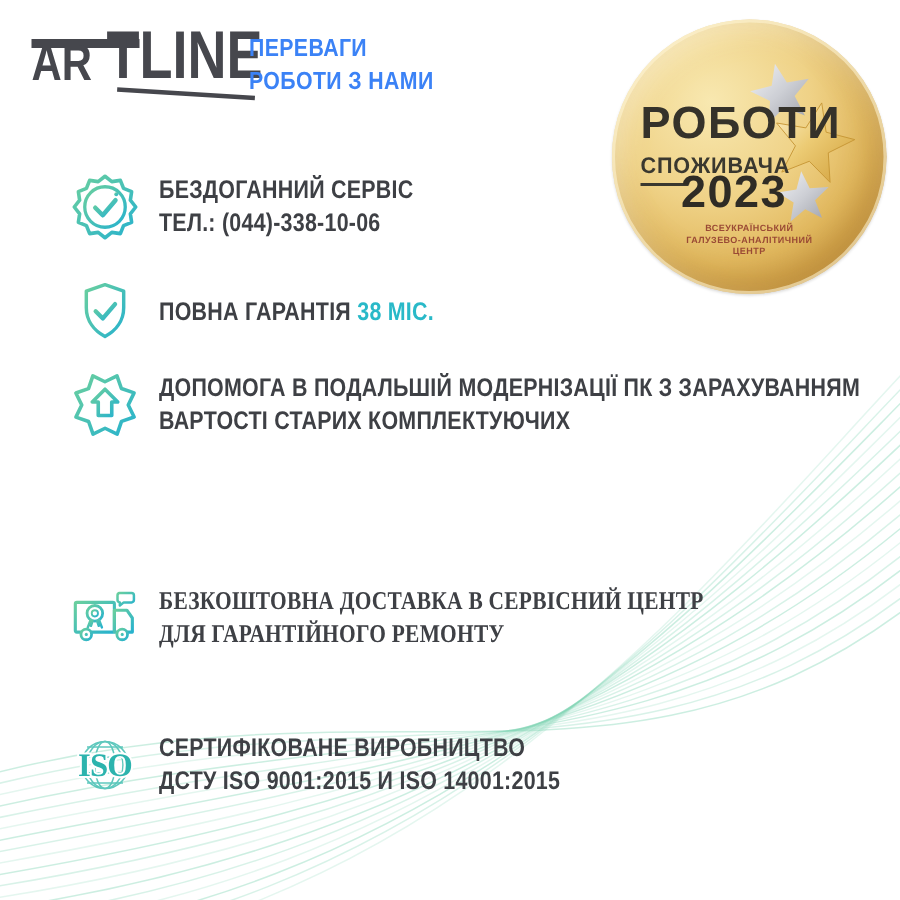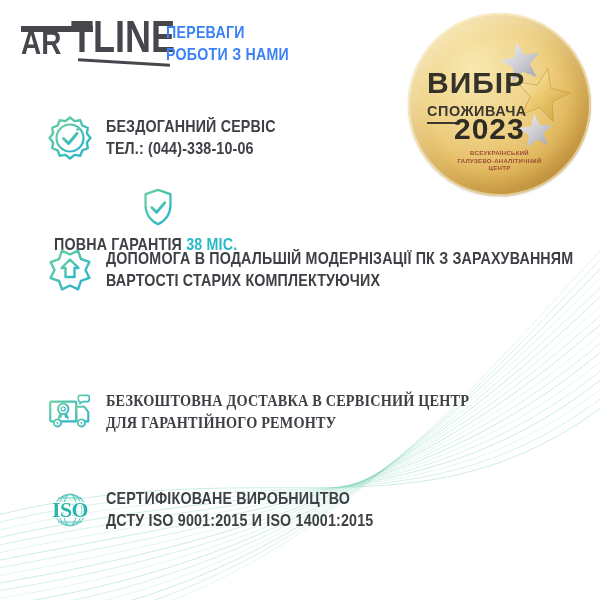--- a/index.html
+++ b/index.html
@@ -37,21 +37,21 @@
           letter-spacing:1px;white-space:nowrap;}
   .m-org{position:absolute;left:0;top:137px;width:183px;text-align:center;font-size:6px;
          line-height:7.5px;font-weight:700;color:#9A4A35;letter-spacing:.3px;}
 
   
   .benefit{position:absolute;left:44px;display:flex;align-items:center;}
   .benefit .ic{width:52px;height:52px;flex:0 0 52px;display:flex;align-items:center;justify-content:center;}
   .benefit .tx{margin-left:10px;color:#3E4045;font-weight:700;font-size:17px;line-height:22px;
                letter-spacing:.2px;transform:scaleX(.84);transform-origin:left center;white-space:nowrap;}
   .benefit .tx .accent{color:#29B9C8;}
-  .b1{top:112px;} .b2{top:182px;flex-direction:column;} .b3{top:244px;} .b4{top:318px;} .b5{top:386px;font-family:Liberation Serif, serif;} .b6{top:484px;}
+  .b1{top:112px;} .b2{top:182px;} .b3{top:244px;} .b4{top:318px;} .b5{top:386px;font-family:Liberation Serif, serif;} .b6{top:484px;}
 
   
   #waves{position:absolute;left:0;top:0;pointer-events:none;}
 
   svg{display:block;}
   .iso-text{font-family:"Liberation Serif",serif;font-weight:700;font-size:21px;
             letter-spacing:-.5px;fill:#2CB4AE;paint-order:stroke;stroke:#ffffff;stroke-width:2.5px;}
 </style>
 </head>
 <body>
@@ -102,21 +102,21 @@
         <linearGradient id="goldS" x1="0" y1="0" x2="1" y2="1">
           <stop offset="0" stop-color="#FBF0C8"></stop>
             <stop offset=".45" stop-color="#ECCB74"></stop>
           <stop offset="1" stop-color="#D09E39"></stop>
         </linearGradient>
       </defs>
       <path fill="url(#silv)" d="M108.63,29.46 L116.59,41.94 L131.19,39.50 L121.77,50.92 L128.61,64.05 L114.83,58.63 L104.46,69.18 L105.36,54.41 L92.12,47.80 L106.45,44.10 Z"></path>
       <path fill="url(#silv)" d="M126.12,101.10 L131.78,112.45 L144.44,111.68 L135.39,120.57 L140.04,132.38 L128.79,126.52 L119.00,134.59 L121.09,122.07 L110.39,115.26 L122.94,113.38 Z"></path>
       <path fill="url(#goldS)" stroke="#c59432" stroke-width=".6" d="M139.82,55.61 L142.74,75.13 L161.85,80.07 L144.18,88.88 L145.39,108.58 L131.55,94.50 L113.19,101.74 L122.30,84.23 L109.75,69.00 L129.22,72.26 Z"></path>
     </svg>
-    <div class="m-title">ВИБІР</div>
+    <div class="m-title">РОБОТИ</div>
     <div class="m-sub">СПОЖИВАЧА</div>
     <div class="m-rule"></div>
     <div class="m-year">2023</div>
     <div class="m-org">
       <div>ВСЕУКРАЇНСЬКИЙ</div>
       <div>ГАЛУЗЕВО-АНАЛІТИЧНИЙ</div>
       <div>ЦЕНТР</div>
     </div>
   </div>
 

